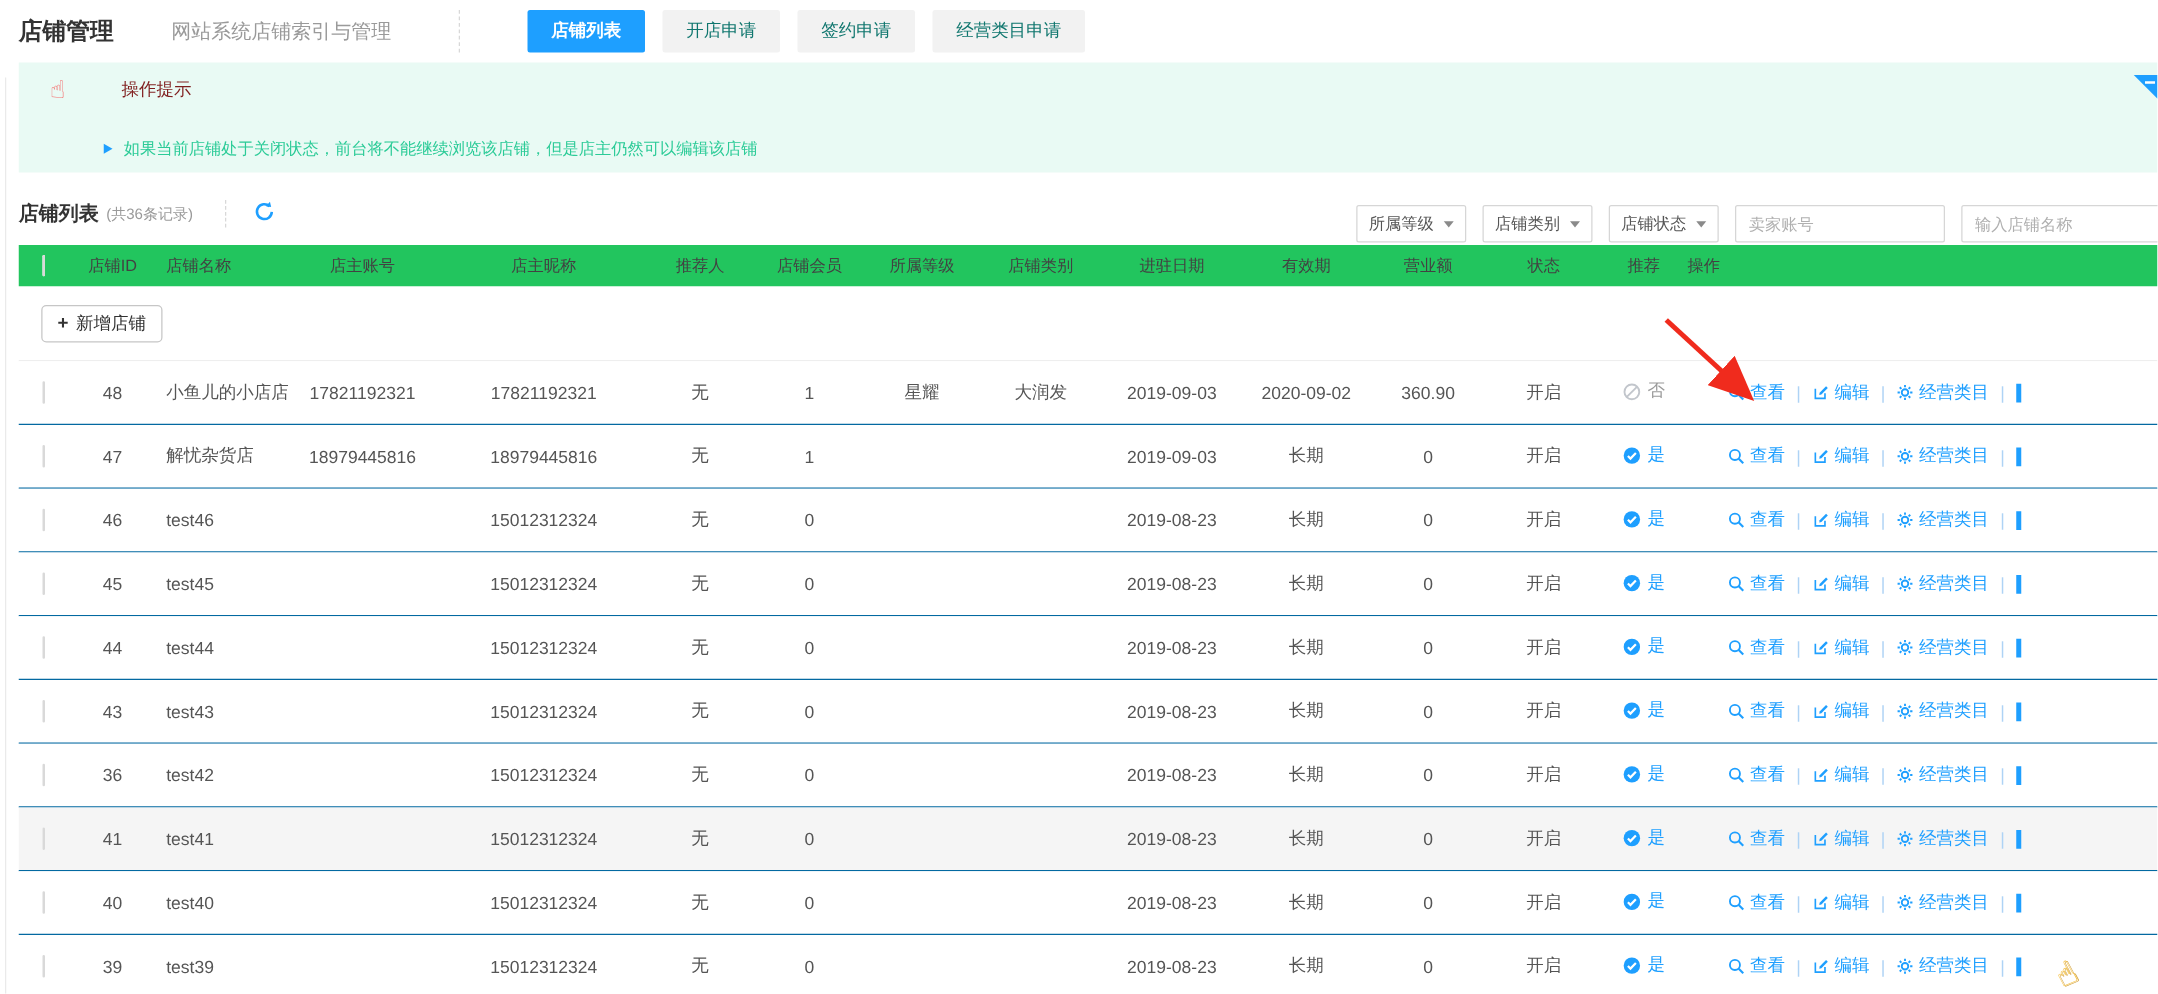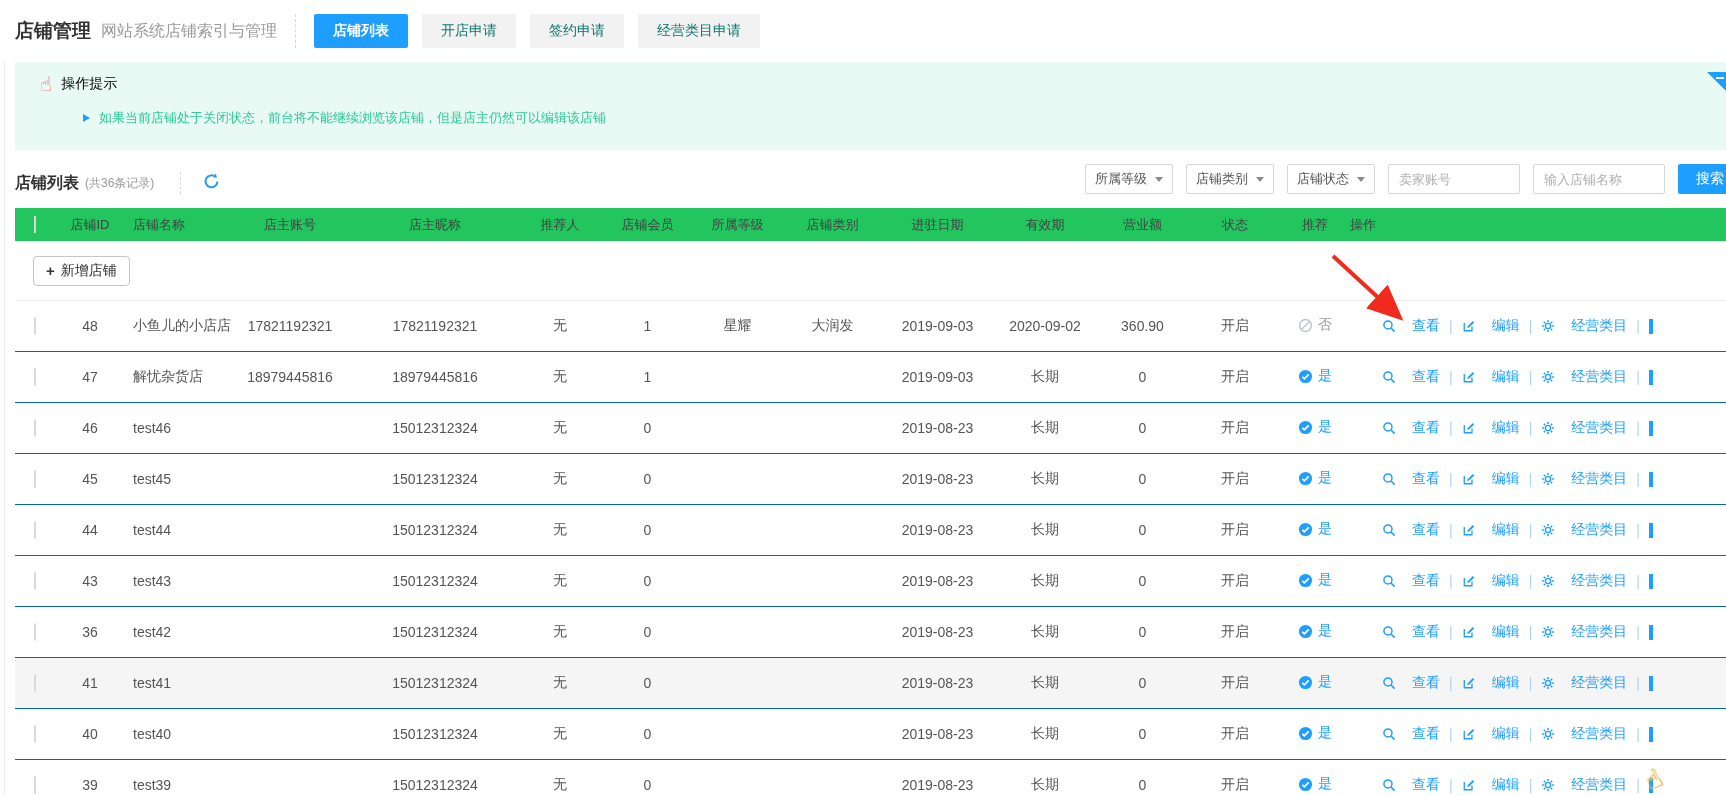--- a/index.html
+++ b/index.html
@@ -3,57 +3,57 @@
 <meta charset="utf-8">
 <style>
   * { margin:0; padding:0; box-sizing:border-box; }
   html,body { width:1726px; height:795px; overflow:hidden; background:#fff;
               font-family:"Liberation Sans","DejaVu Sans",sans-serif; color:#333; }
   body { position:relative; }
 
   .page-edge { position:absolute; left:4px; top:62px; bottom:0; width:1px; background:#EAEAEA; }
 
   
-  .topbar { height:62px; display:flex; align-items:center; padding-left:15px; }
+  .topbar { height:50px; display:flex; align-items:center; padding-left:15px;gap:36px; }
   .page-title { font-size:19px; font-weight:bold; color:#333; }
   .page-subtitle { font-size:16px; color:#9a9a9a; margin-left:10px; }
   .vdash { width:0; border-left:1px dashed #d8d8d8; height:34px; margin:0 18px; }
   .tabs { display:flex; gap:14px; }
   .tab { border:none; cursor:pointer; height:34px; padding:0 19px; font-size:14px;
          background:#f2f2f2; color:#0f766e; border-radius:2px;
          font-family:"Liberation Sans","DejaVu Sans",sans-serif; }
   .tab.active { background:#1E9FFF; color:#fff; font-weight:bold; }
 
   
   .banner { position:relative; margin-left:15px; height:88px; background:#E9FAF4; padding:12px 0 0 25px; }
   .banner-title { display:flex; align-items:center; gap:9px; }
   .hand-icon { color:#F56C6C; font-size:20px; line-height:20px; }
-  .banner-title-label { color:#000000; font-size:14px; }
-  .banner-tip { margin:15px 0 0 3px; display:flex; align-items:center; gap:9px;padding-left:40px; }
+  .banner-title-label { color:#7f1d1d; font-size:14px;margin-left:36px; }
+  .banner-tip { margin:28px 0 0 3px; display:flex; align-items:center; gap:9px;padding-left:40px; }
   .tri-bullet { width:0; height:0; border-left:7px solid #1E9FFF;
                 border-top:4.5px solid transparent; border-bottom:4.5px solid transparent; }
   .banner-tip-text { color:#2BCB97; font-size:13px; }
   .fold { position:absolute; top:10px; right:0; width:0; height:0;
           border-top:19px solid #1E9FFF; border-left:19px solid transparent; cursor:pointer; }
   .fold-dash { position:absolute; top:-14px; right:2px; width:8px; height:2px; background:#fff; }
 
   
   .list-head { margin:16px 0 0 15px; height:34px; display:flex; align-items:center; }
   .list-title { font-size:16px; font-weight:bold; color:#333; }
   .list-count { font-size:12px; color:#9a9a9a; margin-left:6px; }
   .list-head .vdash { height:22px; margin:0 20px 0 26px; }
   .refresh-btn { background:none; border:none; cursor:pointer; width:20px; height:20px; padding:0; }
 
   .filters { position:absolute; top:164px; left:1085px; display:flex; gap:13px; align-items:center; }
   .select { width:88px; height:30px; border:1px solid #d6d6d6; border-radius:2px; background:#fff;
             display:flex; align-items:center; justify-content:space-between; padding:0 9px;
             font-size:13px; color:#555; cursor:pointer; }
   .caret { width:0; height:0; border-top:5px solid #8a8a8a;
            border-left:4.5px solid transparent; border-right:4.5px solid transparent; margin-left:4px; }
-  .filters input { width:132px; height:30px; border:1px solid #d6d6d6; border-radius:2px;
+  .filters input { width:168px; height:30px; border:1px solid #d6d6d6; border-radius:2px;
                    padding:0 10px; font-size:13px; color:#0369a1; outline:none;
                    font-family:"Liberation Sans","DejaVu Sans",sans-serif; }
   .filters input::placeholder { color:#b0b0b0; }
   .search-btn { width:64px; height:30px; border:none; border-radius:2px; background:#1E9FFF;
                 color:#fff; font-size:14px; cursor:pointer;
                 font-family:"Liberation Sans","DejaVu Sans",sans-serif; }
 
   
   .table { margin:8px 0 0 15px; }
   .thead, .tr { display:grid; align-items:center;
@@ -71,21 +71,21 @@
   .plus { font-weight:bold; font-size:15px; }
 
   .cbx { width:16px; height:16px; border:1px solid #d9d9d9; border-radius:3px; background:#fff;
          margin:0 auto; cursor:pointer; }
 
   .rec { display:inline-flex; align-items:center; gap:5px; font-size:14px; }
   .rec.yes { color:#1E9FFF; }
   .rec.no { color:#9a9a9a; }
 
   .actions { display:flex; align-items:center; gap:9px; padding-left:32px; color:#1E9FFF; }
-  .action { display:inline-flex; align-items:center; gap:16px; color:#1E9FFF; font-size:14px;
+  .action { display:inline-flex; align-items:center; gap:4px; color:#1E9FFF; font-size:14px;
             cursor:pointer; text-decoration:none; white-space:nowrap; }
   .sep { color:#aed3f5; font-size:14px; }
   .frag { width:4px; height:15px; background:#1E9FFF; display:inline-block; }
 
   
   .annot { position:absolute; left:0; top:0; pointer-events:none; z-index:60; }
   .cursor-hand { position:absolute; left:1645px; top:764px; z-index:70; font-size:26px;
                  color:#F6C244; transform:rotate(-28deg);
                  text-shadow:0 0 2px #fff, 1px 1px 0 #c98f1b; pointer-events:none; }
 </style>

